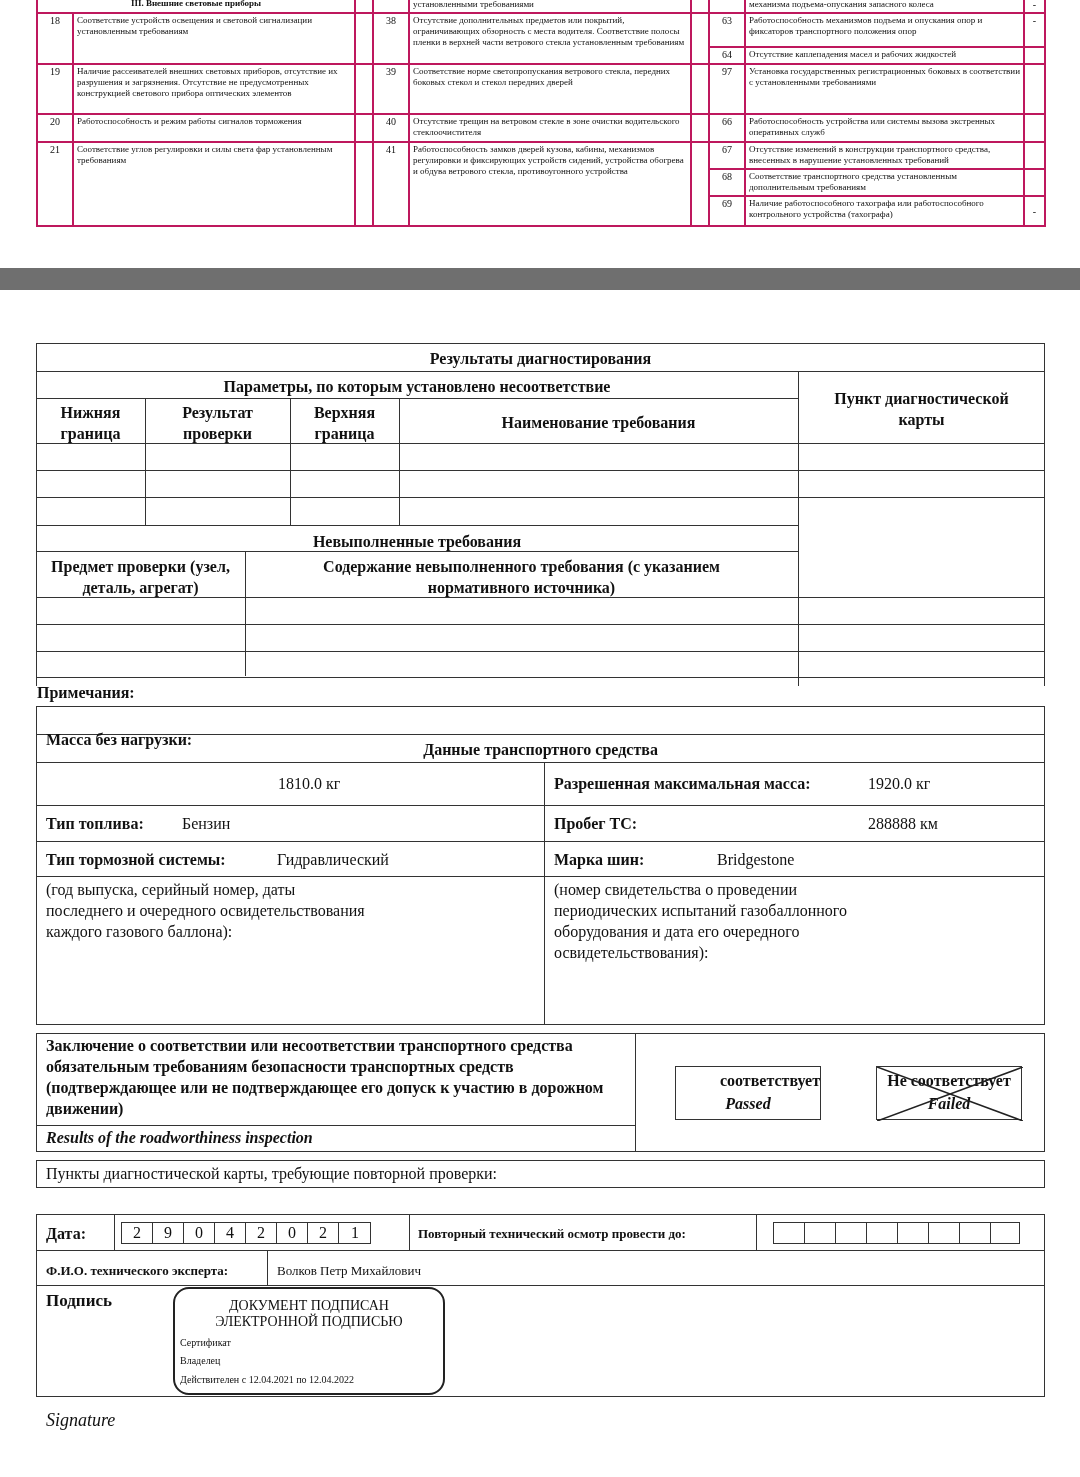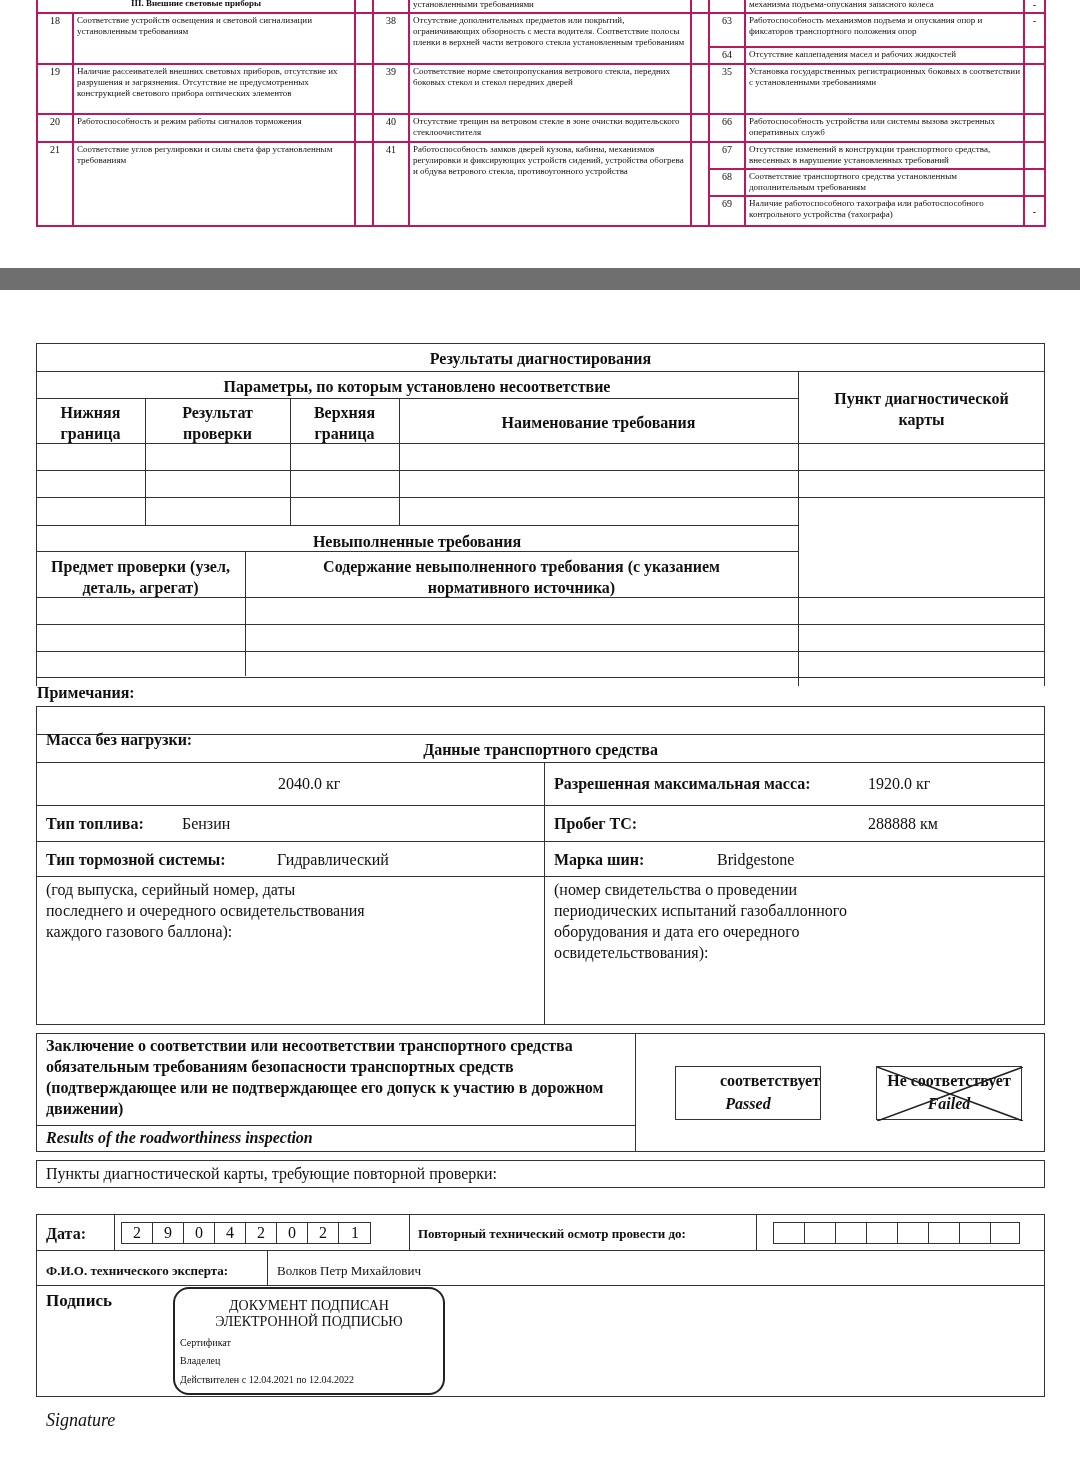--- a/index.html
+++ b/index.html
@@ -118,21 +118,21 @@
       <td class="num">63</td>
       <td>Работоспособность механизмов подъема и опускания опор и фиксаторов транспортного положения опор</td>
       <td class="mark">-</td>
     </tr>
     <tr style="height:17px;">
       <td class="num">64</td>
       <td>Отсутствие каплепадения масел и рабочих жидкостей</td>
       <td class="mark"></td>
     </tr>
     <tr style="height:50px;">
-      <td class="num">35</td>
+      <td class="num">97</td>
       <td>Установка государственных регистрационных боковых в соответствии с установленными требованиями</td>
       <td class="mark"></td>
     </tr>
     <tr style="height:28px;">
       <td class="num">66</td>
       <td>Работоспособность устройства или системы вызова экстренных оперативных служб</td>
       <td class="mark"></td>
     </tr>
     <tr style="height:27px;">
       <td class="num">67</td>
@@ -185,21 +185,21 @@
 
 <div class="t lbl" style="left:37px;top:684px;">Примечания:</div>
 <div class="bx" style="left:36px;top:706px;width:1009px;height:29px;"></div>
 
 <div class="bx" style="left:36px;top:734px;width:1009px;height:291px;"></div>
 <div class="t hdr" style="left:36px;top:739px;width:1009px;">Данные транспортного средства</div>
 <div class="hl" style="left:36px;top:762px;width:1009px;"></div>
 <div class="vl" style="left:544px;top:762px;height:262px;"></div>
 
 <div class="t lbl" style="left:46px;top:731px;text-align:center;">Масса без нагрузки:</div>
-<div class="t val" style="left:278px;top:775px;">2040.0 кг</div>
+<div class="t val" style="left:278px;top:775px;">1810.0 кг</div>
 <div class="t lbl" style="left:554px;top:775px;">Разрешенная максимальная масса:</div>
 <div class="t val" style="left:868px;top:775px;">1920.0 кг</div>
 <div class="hl" style="left:36px;top:805px;width:1009px;"></div>
 
 <div class="t lbl" style="left:46px;top:815px;">Тип топлива:</div>
 <div class="t val" style="left:182px;top:815px;">Бензин</div>
 <div class="t lbl" style="left:554px;top:815px;">Пробег ТС:</div>
 <div class="t val" style="left:868px;top:815px;">288888 км</div>
 <div class="hl" style="left:36px;top:841px;width:1009px;"></div>
 

